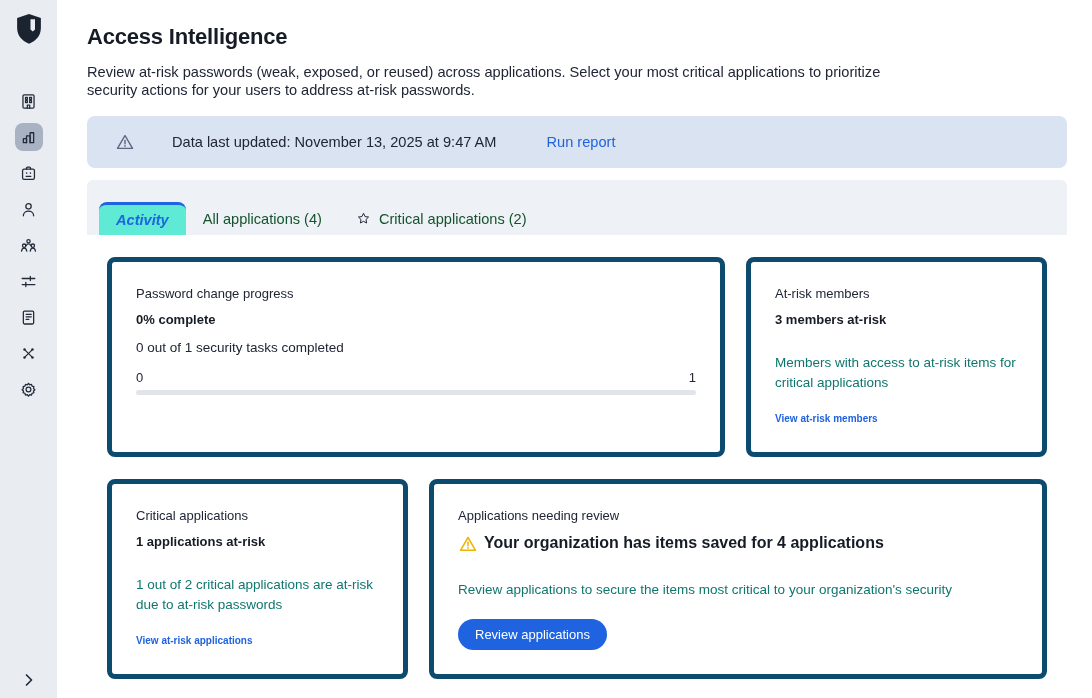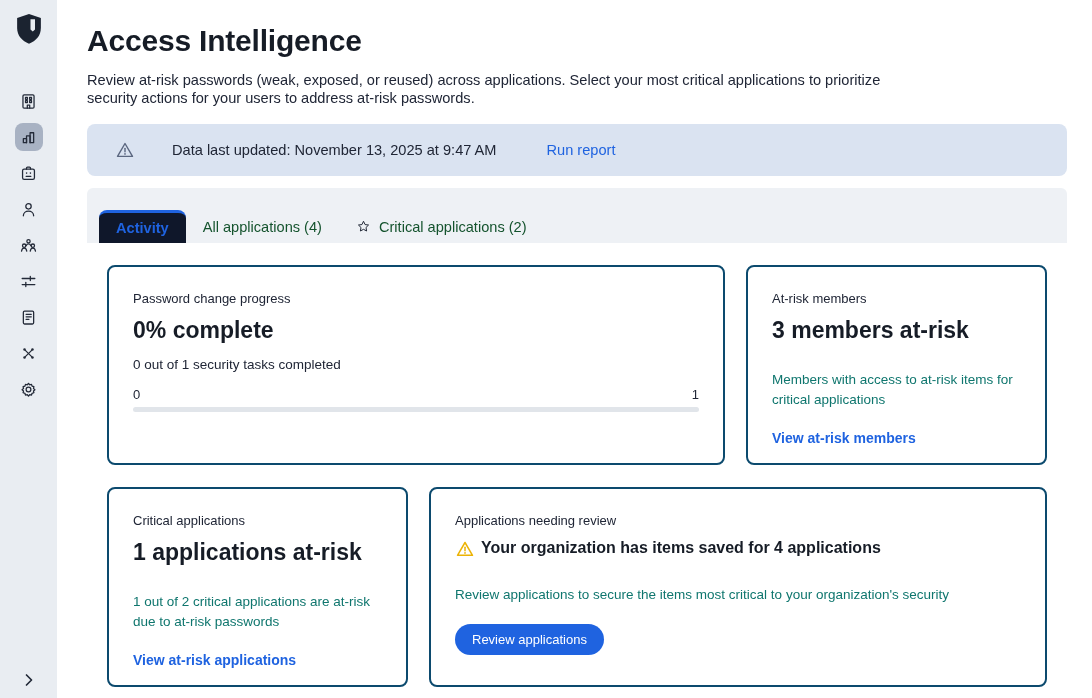--- a/index.html
+++ b/index.html
@@ -22,21 +22,21 @@
   }
   .nav-item.active { background:#a8b2c3; }
   .nav-item svg { display:block; }
   .sidebar-expand {
     position:absolute; bottom:10px; left:0; right:0;
     display:flex; justify-content:center; cursor:pointer;
   }
   
   .main { flex:1; padding:24px 25px 0 30px; }
   .page-title {
-    margin:0; font-size:30px; font-weight:700; color:#161c26; letter-spacing:-0.2px;
+    margin:0; font-size:22px; font-weight:700; color:#161c26; letter-spacing:-0.2px;
   }
   .page-desc {
     margin-top:13px; font-size:14.6px; line-height:18px; color:#202636; max-width:805px;
   }
   
   .banner {
     margin-top:17px; height:52px; background:#dae3f1; border-radius:8px;
     display:flex; align-items:center; padding:0 28px;gap:22px;
   }
   .banner-icon { margin-right:15px; display:flex; }
@@ -48,39 +48,39 @@
   .tabstrip {
     margin-top:12px; background:#eef1f5; border-radius:6px 6px 0 0;
     height:55px; display:flex; align-items:flex-end; padding-left:12px;
   }
   .tab {
     height:33px; display:flex; align-items:center; gap:8px;
     padding:0 17px; font-size:14.6px; color:#14532d;
     border-radius:8px 8px 0 0; cursor:pointer; white-space:nowrap;
   }
   .tab.active {
-    background:#0f172a; color:#1f63e0; font-weight:600;
-    border-top:3px solid #1f63e0; height:33px; padding-top:0;
+    background:#5eead4; color:#1f63e0; font-weight:600;
+    border-top:3px solid #1f63e0; height:33px; padding-top:0;font-style:italic;
   }
   .tab .star { display:flex; }
   
   .cards { padding:22px 20px 0; display:flex; flex-direction:column; gap:22px; }
   .card-row { display:flex; gap:21px; }
   .card {
-    border:2px solid #0c4a6e; border-radius:8px; background:#ffffff;
+    border:5px solid #0c4a6e; border-radius:8px; background:#ffffff;
     padding:24px; height:200px;
   }
   .card.wide { width:618px; flex:none; }
   .card.narrow { flex:1; }
   .card-label { font-size:13px; color:#202636; }
-  .card-headline { font-size:23px; font-weight:700; color:#161c26; margin-top:11px; }
+  .card-headline { font-size:13px; font-weight:700; color:#161c26; margin-top:11px; }
   .card-sub { font-size:13.5px; color:#202636; margin-top:13px; }
   .card-desc { font-size:13.5px; line-height:19.5px; color:#0f766e; margin-top:26px; }
   .card-link {
-    display:inline-block; margin-top:21px; font-size:14px; font-weight:600;
+    display:inline-block; margin-top:21px; font-size:10px; font-weight:600;
     color:#1f63e0; text-decoration:none; cursor:pointer;
   }
   .progress-labels {
     display:flex; justify-content:space-between; font-size:13px; color:#202636; margin-top:15px;
   }
   .progress-track {
     margin-top:5px; height:5px; background:#e1e5ea; border-radius:3px; overflow:hidden;
   }
   .progress-fill { height:100%; background:#1f63e0; width:0%; }
   .headline-row { display:flex; align-items:flex-start; gap:6px; margin-top:11px; }

